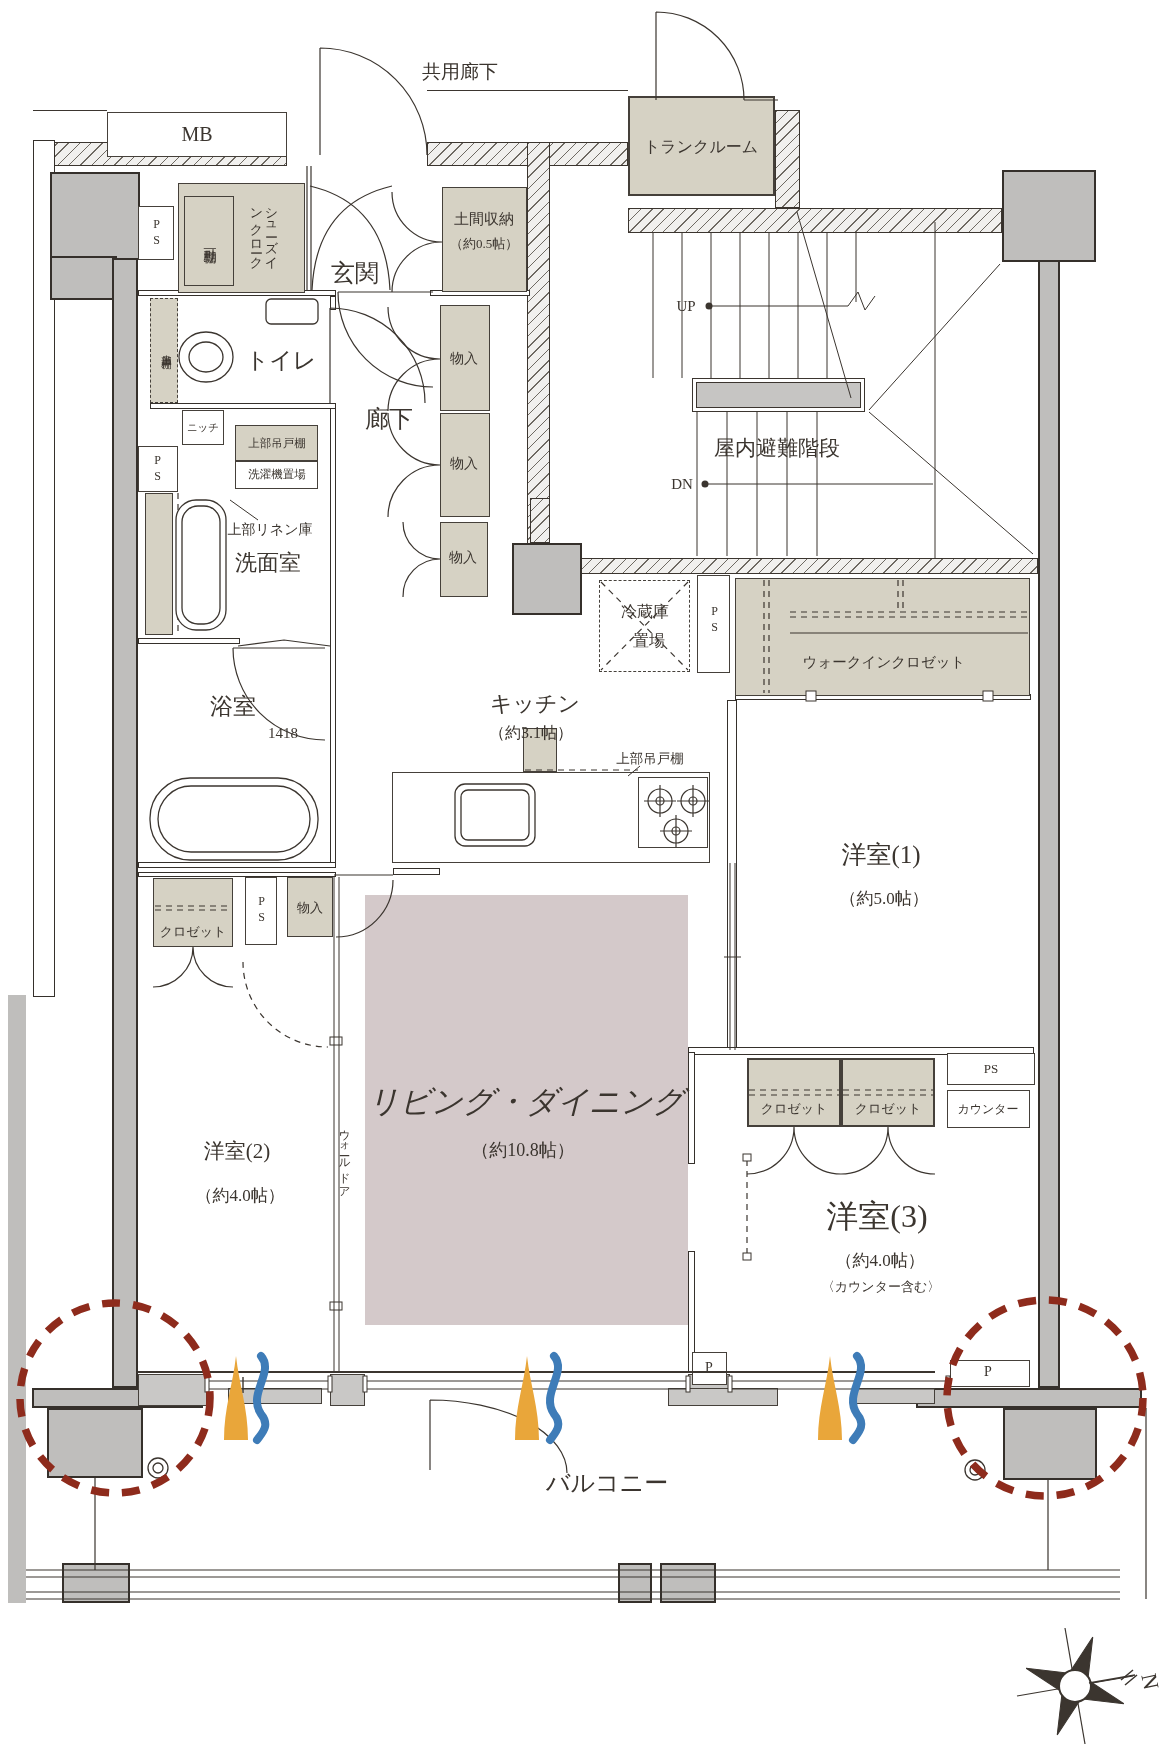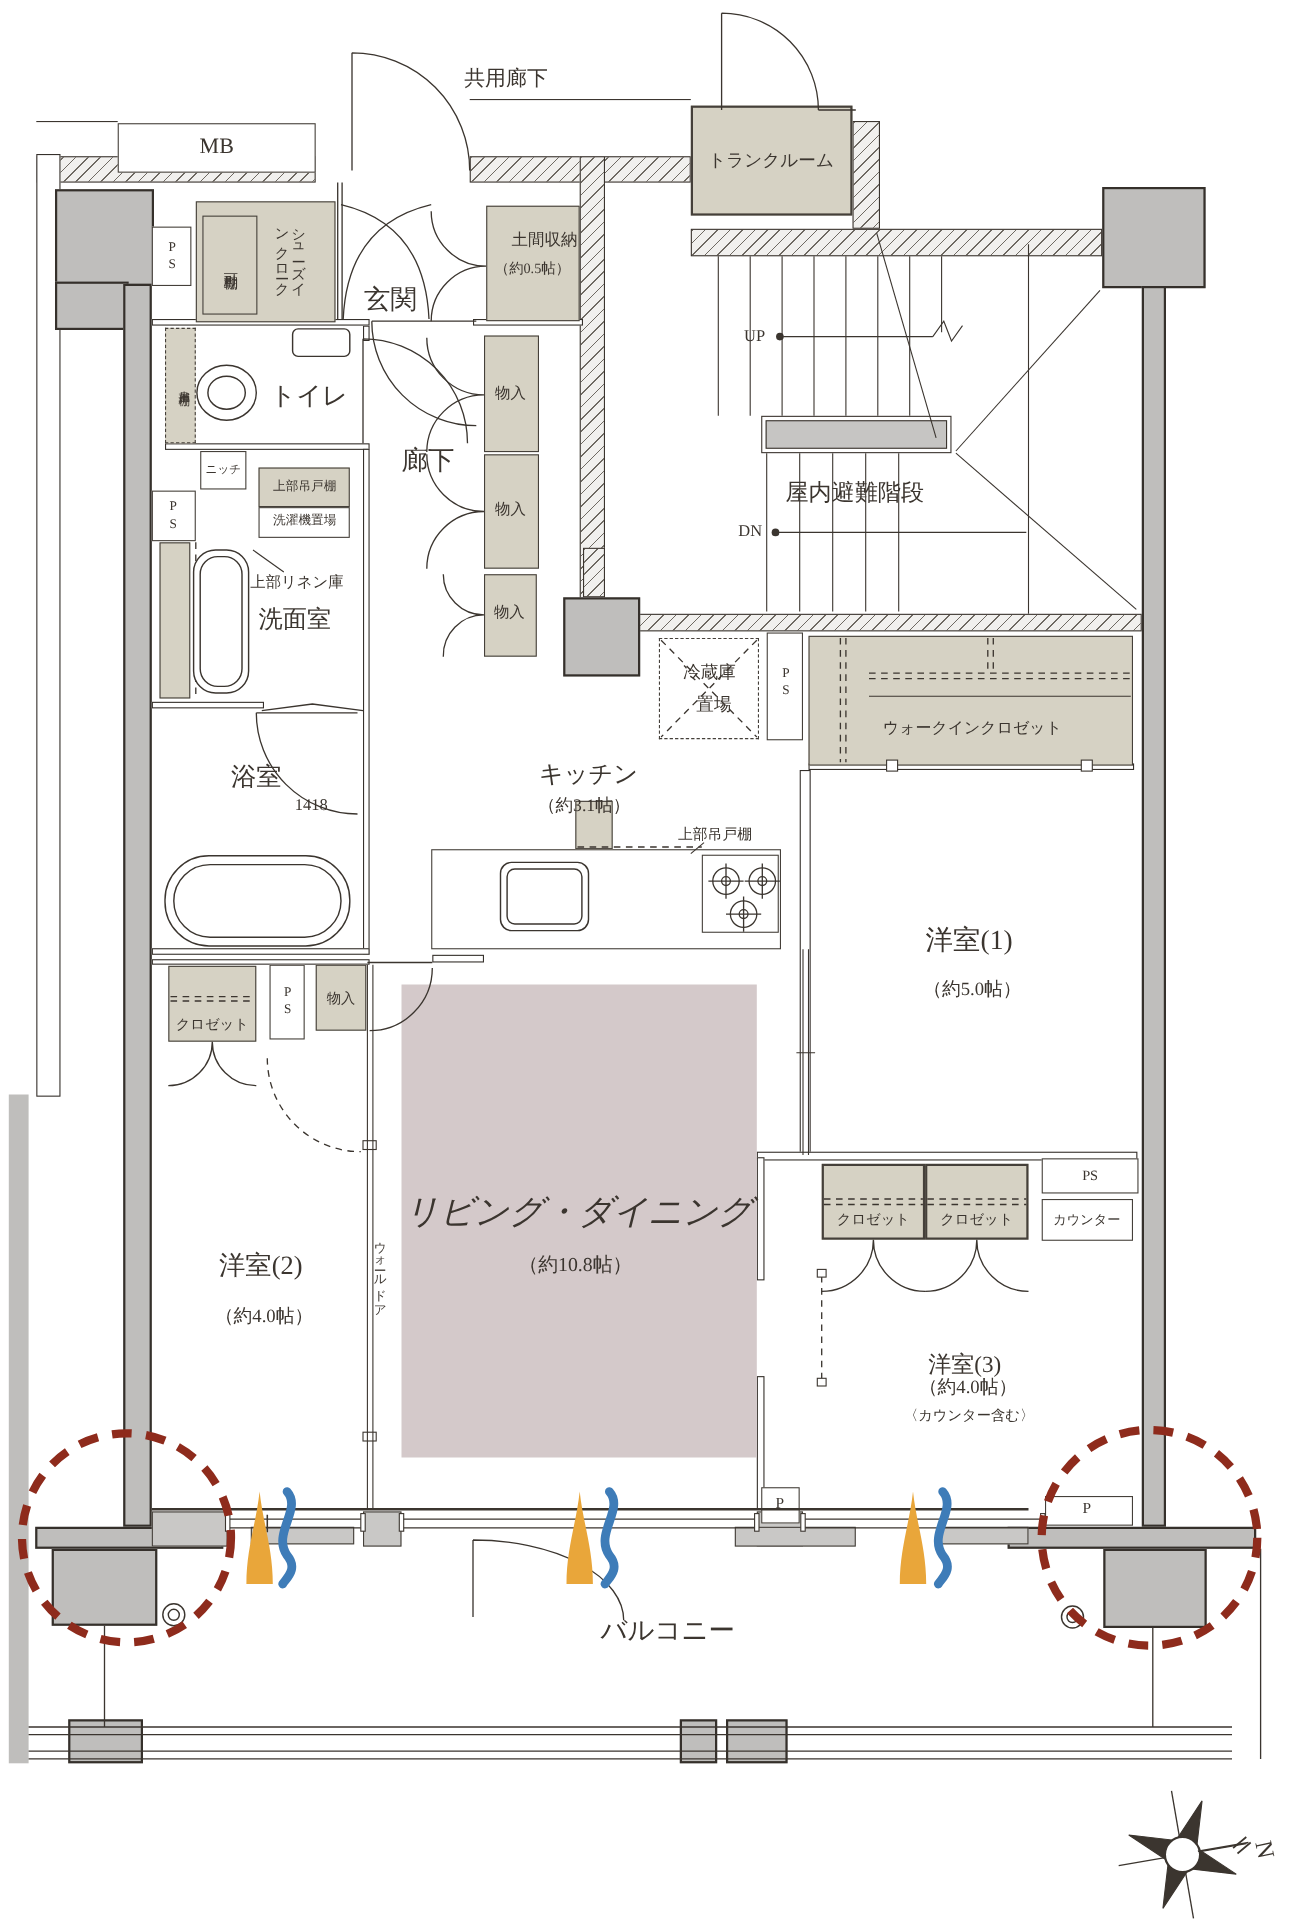--- a/index.html
+++ b/index.html
@@ -110,21 +110,21 @@
     <div style="width:100%;height:100%;background:#c6c5c3;border:1px solid #3b352f;box-sizing:border-box;"></div>
   </div>
 
   <div class="lbl" style="left:460px;top:72px;font-size:19px;text-align:center;">共用廊下</div>
   <div class="lbl" style="left:197px;top:134px;font-size:20px;">MB</div>
   <div class="lbl" style="left:701px;top:147px;font-size:16px;">トランクルーム</div>
   <div class="ps" style="left:156px;top:233px;font-size:12px;">PS</div>
   <div class="vlbl" style="left:209px;top:240px;font-size:13px;">可動棚</div>
   <div class="vlbl" style="left:263px;top:238px;font-size:13px;height:78px;">シューズインクローク</div>
   <div class="lbl" style="left:355px;top:273px;font-size:24px;">玄関</div>
-  <div class="lbl" style="left:484px;top:219px;font-size:15px;margin-left:11px;">土間収納</div>
+  <div class="lbl" style="left:484px;top:219px;font-size:15px;">土間収納</div>
   <div class="lbl" style="left:484px;top:244px;font-size:13px;">（約0.5帖）</div>
   <div class="lbl" style="left:686px;top:306px;font-size:15px;">UP</div>
   <div class="lbl" style="left:682px;top:484px;font-size:15px;">DN</div>
   <div class="lbl" style="left:777px;top:448px;font-size:21px;">屋内避難階段</div>
   <div class="vlbl" style="left:166px;top:349px;font-size:10.5px;">上部吊戸棚</div>
   <div class="lbl" style="left:281px;top:361px;font-size:23px;">トイレ</div>
   <div class="lbl" style="left:203px;top:428px;font-size:10.5px;">ニッチ</div>
   <div class="ps" style="left:157px;top:469px;font-size:12px;">PS</div>
   <div class="lbl" style="left:277px;top:443px;font-size:11.5px;">上部吊戸棚</div>
   <div class="lbl" style="left:277px;top:474px;font-size:11.5px;">洗濯機置場</div>
@@ -143,28 +143,28 @@
   <div class="lbl" style="left:650px;top:759px;font-size:13.5px;">上部吊戸棚</div>
   <div class="ps" style="left:714px;top:620px;font-size:12px;">PS</div>
   <div class="lbl" style="left:884px;top:662px;font-size:14.5px;">ウォークインクロゼット</div>
   <div class="lbl" style="left:881px;top:855px;font-size:25px;">洋室(1)</div>
   <div class="lbl" style="left:884px;top:899px;font-size:17px;">（約5.0帖）</div>
   <div class="lbl" style="left:526px;top:1102px;font-size:31px;font-style:italic;">リビング・ダイニング</div>
   <div class="lbl" style="left:523px;top:1150px;font-size:18px;">（約10.8帖）</div>
   <div class="lbl" style="left:193px;top:932px;font-size:13px;">クロゼット</div>
   <div class="ps" style="left:261px;top:910px;font-size:12px;">PS</div>
   <div class="lbl" style="left:310px;top:908px;font-size:13px;">物入</div>
-  <div class="lbl" style="left:237px;top:1151px;font-size:24px;">洋室(2)</div>
+  <div class="lbl" style="left:237px;top:1151px;font-size:21px;">洋室(2)</div>
   <div class="lbl" style="left:240px;top:1196px;font-size:17px;">（約4.0帖）</div>
   <div class="vlbl" style="left:344px;top:1157px;font-size:11.5px;">ウォールドア</div>
   <div class="lbl" style="left:794px;top:1109px;font-size:13px;">クロゼット</div>
   <div class="lbl" style="left:888px;top:1109px;font-size:13px;">クロゼット</div>
   <div class="lbl" style="left:991px;top:1069px;font-size:13px;">PS</div>
   <div class="lbl" style="left:988px;top:1109px;font-size:12px;">カウンター</div>
-  <div class="lbl" style="left:877px;top:1216px;font-size:21px;margin-top:24px;">洋室(3)</div>
+  <div class="lbl" style="left:877px;top:1216px;font-size:32px;">洋室(3)</div>
   <div class="lbl" style="left:880px;top:1261px;font-size:17px;">（約4.0帖）</div>
   <div class="lbl" style="left:881px;top:1287px;font-size:13px;text-align:center;">〈カウンター含む〉</div>
   <div class="lbl" style="left:709px;top:1368px;font-size:14px;">P</div>
   <div class="lbl" style="left:988px;top:1372px;font-size:14px;">P</div>
   <div class="lbl" style="left:607px;top:1483px;font-size:24px;">バルコニー</div>
 
   <svg class="overlay" width="1172" height="1751" viewBox="0 0 1172 1751">
     <defs>
       <path id="flame" d="M12,0 C15,28 24,52 24,84 L0,84 C0,52 9,28 12,0 Z" fill="#e9a63a"></path>
       <path id="wave" d="M8,0 C22,16 -6,38 8,58 C18,70 8,78 4,84" fill="none" stroke="#3e7cb8" stroke-width="8" stroke-linecap="round"></path>

